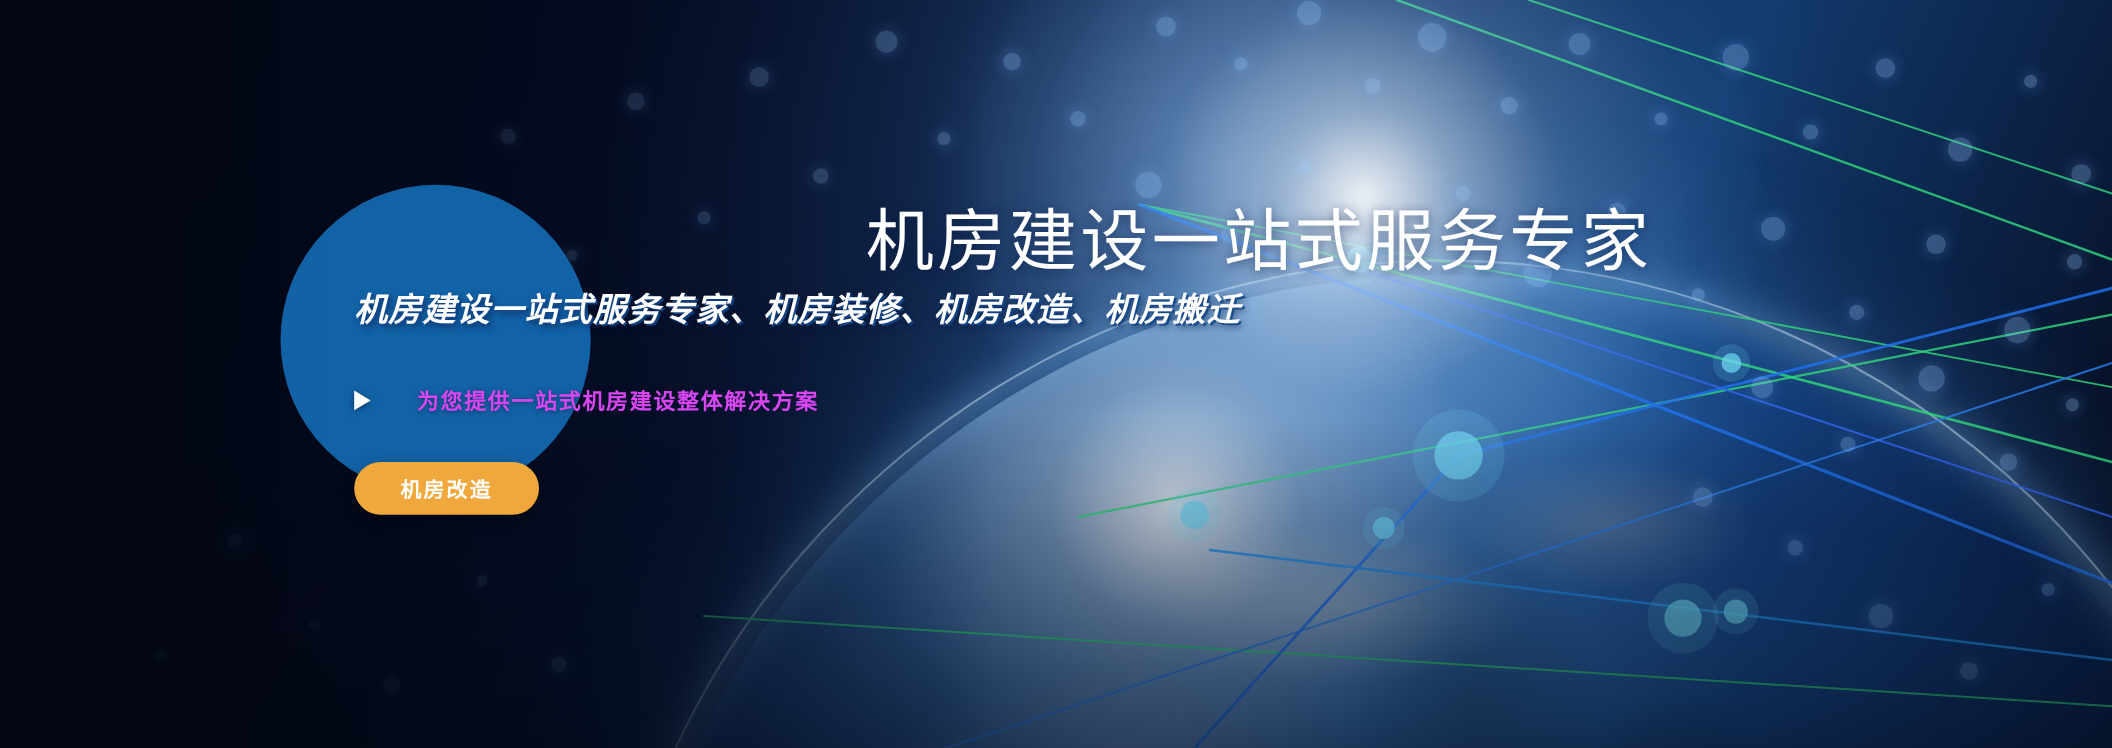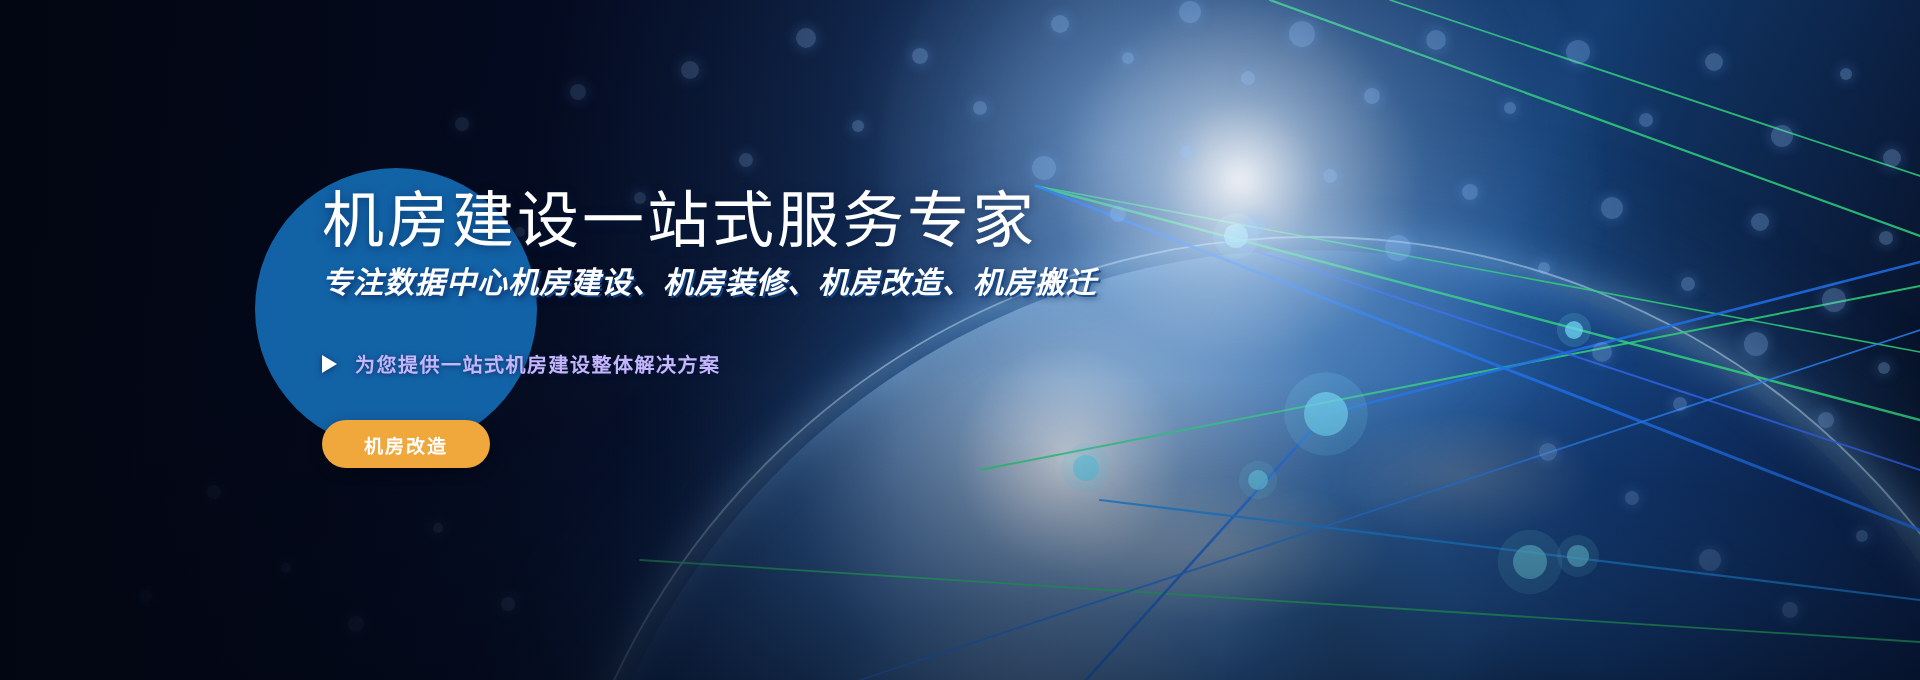--- a/index.html
+++ b/index.html
@@ -109,20 +109,21 @@
 
   .headline{
     margin:0;
     font-size:62px;
     line-height:1.12;
     font-weight:400;
     color:#ffffff;
     letter-spacing:3px;
     text-shadow:0 2px 10px rgba(0,25,70,.55);
     white-space:nowrap;
+    text-align:right;
   }
 
   .subline{
     margin:10px 0 0 0;
     font-size:30px;
     line-height:1.2;
     font-weight:700;
     font-style:italic;
     color:#ffffff;
     letter-spacing:1px;
@@ -140,24 +141,25 @@
     width:0;height:0;
     border-top:9px solid transparent;
     border-bottom:9px solid transparent;
     border-left:15px solid #ffffff;
     flex:0 0 auto;
     filter:drop-shadow(0 1px 3px rgba(0,20,60,.6));
   }
   .tagline-text{
     font-size:20px;
     font-weight:700;
-    color:#c4b5fd;
+    color:#d946ef;
     letter-spacing:1.5px;
     white-space:nowrap;
     text-shadow:0 1px 5px rgba(0,20,60,.6);
+    margin-left:24px;
   }
 
   .cta{
     display:inline-flex;align-items:center;justify-content:center;
     margin-top:42px;
     width:168px;height:48px;
     border:none;outline:none;
     border-radius:28px;
     background:#f0a73b;
     color:#ffffff;
@@ -273,21 +275,21 @@
 
   <div class="left-veil"></div>
   <div class="bottom-veil"></div>
 
   <div class="blue-disc"></div>
 
   <div class="copy">
 
     <h1 class="headline">机房建设一站式服务专家</h1>
 
-    <p class="subline">专注数据中心机房建设、机房装修、机房改造、机房搬迁</p>
+    <p class="subline">机房建设一站式服务专家、机房装修、机房改造、机房搬迁</p>
 
     <div class="tagline">
       <span class="tri"></span>
       <span class="tagline-text">为您提供一站式机房建设整体解决方案</span>
     </div>
 
     <button class="cta" type="button">机房改造</button>
 
   </div>
 </div>

